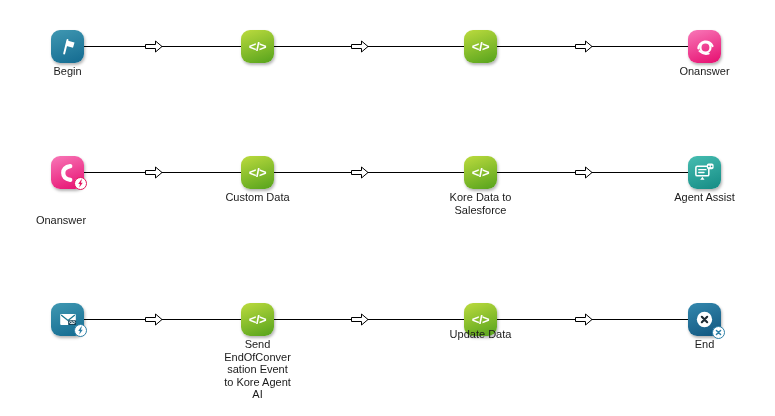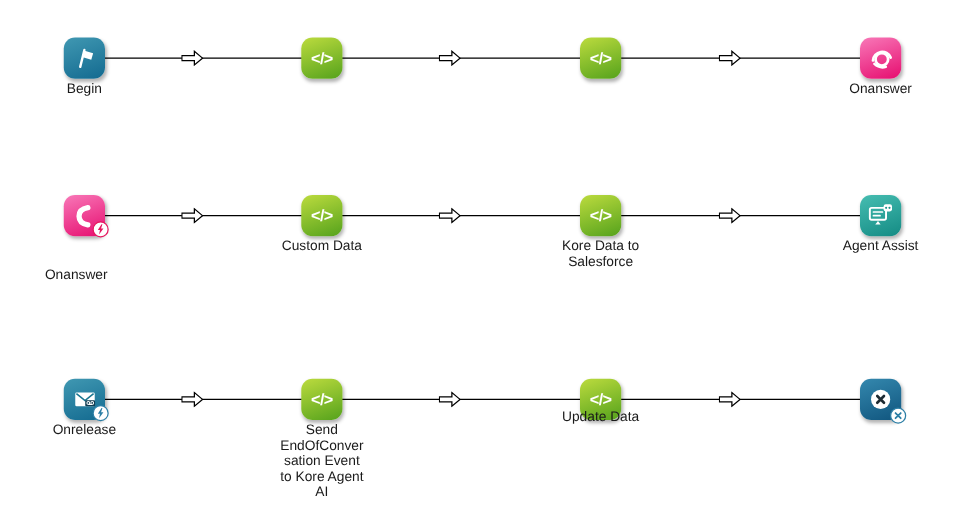--- a/index.html
+++ b/index.html
@@ -183,21 +183,20 @@
           <circle cx="18.3" cy="14.6" r="1.2" fill="none" stroke="#fff" stroke-width="0.9"></circle>
           <path d="M14.9 15.9 h3.4" stroke="#fff" stroke-width="0.9"></path>
         </svg>
       </div>
     </div>
     <div class="node-badge" style="left: 74px; top: 324px; border: 1px solid rgb(45, 127, 166);">
       <svg width="9" height="9" viewBox="0 0 10 10">
         <path d="M5.8 0.5 L2.5 5.5 H4.4 L3.6 9.5 L7.5 4.3 H5.4 L6.6 0.5 Z" fill="#2d7fa6"></path>
       </svg>
     </div>
-    <div class="node-label" style="left: 12.5px; top: 338px; color: rgb(26, 26, 26);">Onrelease</div>
     <div class="flow-node">
       <div class="node-icon" style="left: 241px; top: 303px; background: linear-gradient(160deg, rgb(188, 219, 62) 0%, rgb(85, 162, 28) 100%);">
         <span class="code-glyph">&lt;/&gt;</span>
       </div>
     </div>
     <div class="node-label" style="left: 202.5px; top: 338px; color: rgb(26, 26, 26);">Send
 EndOfConver
 sation Event
 to Kore Agent
 AI</div>
@@ -213,13 +212,14 @@
           <circle cx="12" cy="12" r="8" fill="#fff"></circle>
           <path d="M9.2 9.2 L14.8 14.8 M14.8 9.2 L9.2 14.8" stroke="#1e2b33" stroke-width="2.2" stroke-linecap="round"></path>
         </svg>
       </div>
     </div>
     <div class="node-badge" style="left: 712px; top: 326px; border: 1px solid rgb(45, 127, 166);">
       <svg width="9" height="9" viewBox="0 0 10 10">
         <path d="M2.7 2.7 L7.3 7.3 M7.3 2.7 L2.7 7.3" stroke="#2d7fa6" stroke-width="1.6" stroke-linecap="round"></path>
       </svg>
     </div>
+    <div class="node-label" style="left: 649.5px; top: 338px; color: rgb(26, 26, 26);">End</div>
   </div>
 
 </body></html>

